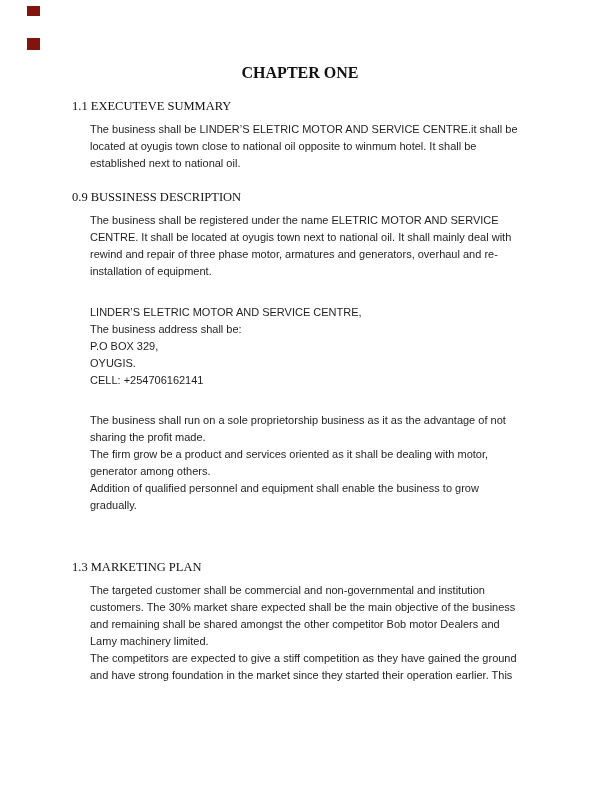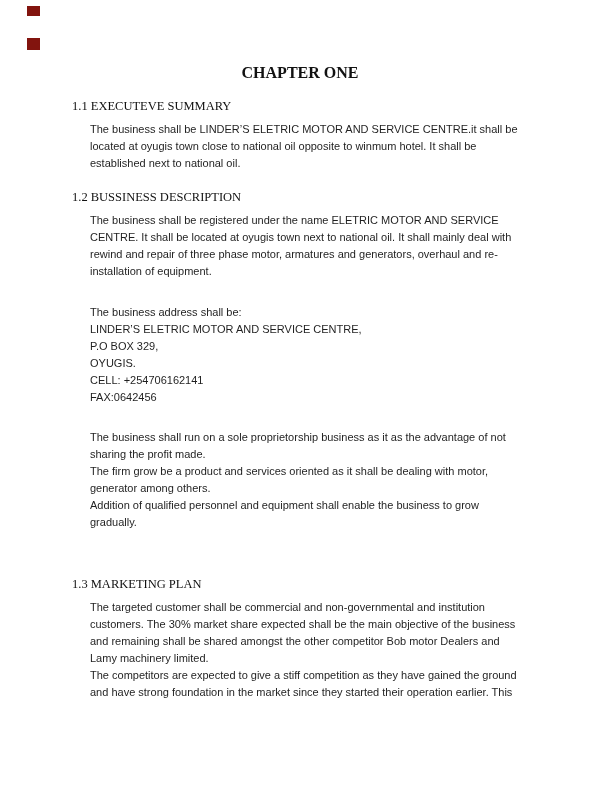--- a/index.html
+++ b/index.html
@@ -69,30 +69,29 @@
   <span class="marker marker-2"></span>
 
   <h1 class="doc-title">CHAPTER ONE</h1>
 
   <section class="sec">
     <h2 class="sec-heading">1.1 EXECUTEVE SUMMARY</h2>
     <p class="body-text">The business shall be LINDER’S ELETRIC MOTOR AND SERVICE CENTRE.it shall be located at oyugis town close to national oil opposite to winmum hotel. It shall be established next to national oil.</p>
   </section>
 
   <section class="sec">
-    <h2 class="sec-heading">1.2 BUSSINESS DESCRIPTION</h2>
+    <h2 class="sec-heading">0.9 BUSSINESS DESCRIPTION</h2>
     <p class="body-text">The business shall be registered under the name ELETRIC MOTOR AND SERVICE CENTRE. It shall be located at oyugis town next to national oil. It shall mainly deal with rewind and repair of three phase motor, armatures and generators, overhaul and re-installation of equipment.</p>
 
     <div class="body-text address-block">
+      <p>LINDER’S ELETRIC MOTOR AND SERVICE CENTRE,</p>
       <p>The business address shall be:</p>
-      <p>LINDER’S ELETRIC MOTOR AND SERVICE CENTRE,</p>
       <p>P.O BOX 329,</p>
       <p> OYUGIS.</p>
       <p>CELL: +254706162141</p>
-      <p>FAX:0642456</p>
     </div>
 
     <div class="body-text notes-block">
       <p>The business shall run on a sole proprietorship business as it as the advantage of not sharing the profit made.</p>
       <p>The firm grow be a product and services oriented as it shall be dealing with motor, generator among others.</p>
       <p>Addition of qualified personnel and equipment shall enable the business to grow gradually.</p>
     </div>
   </section>
 
   <section class="sec sec-marketing">

